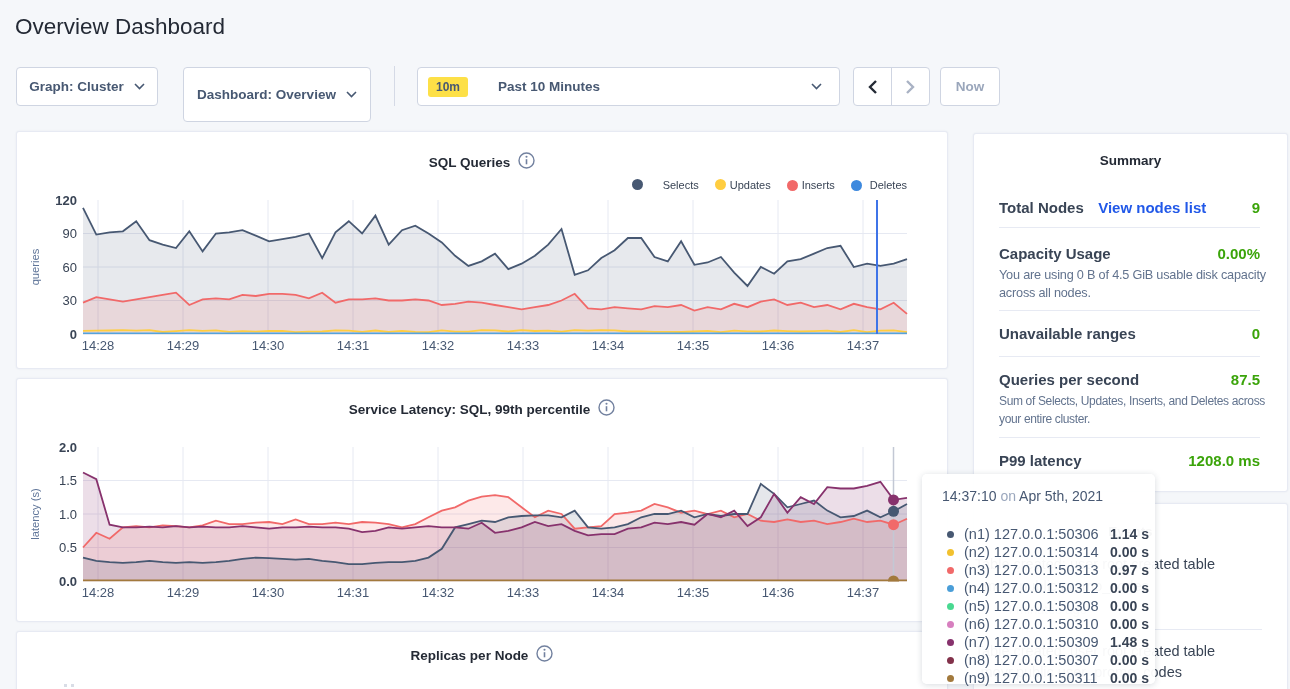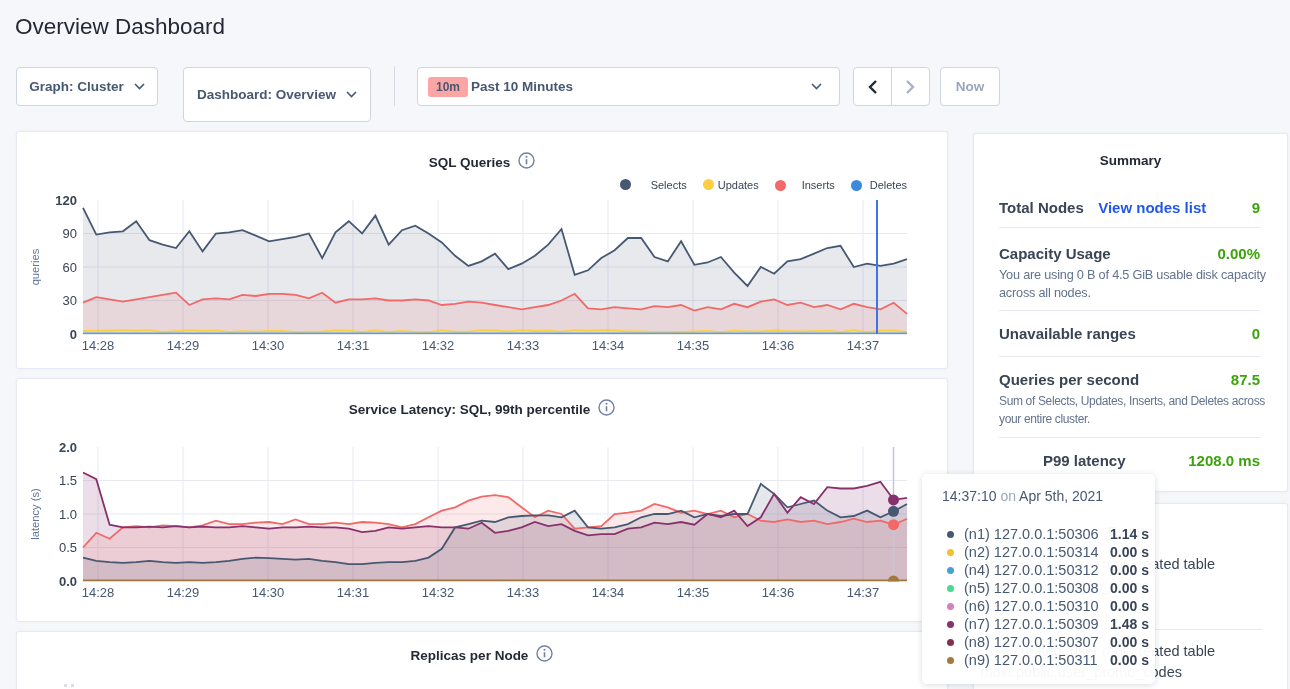--- a/index.html
+++ b/index.html
@@ -27,22 +27,22 @@
 <div style="position:absolute;left:15px;top:14px;font-size:22.5px;color:#242a35;">Overview Dashboard</div>
 
 <div class="btn" style="left:16px;top:67px;width:142px;height:39px;">Graph: Cluster<svg class="chev" width="11" height="7" viewBox="0 0 11 7">
       <path d="M1 1 L5.5 5.5 L10 1" fill="none" stroke="#475872" stroke-width="1.6"></path>
     </svg></div>
 <div class="btn" style="left:183px;top:67px;width:188px;height:55px;">Dashboard: Overview<svg class="chev" width="11" height="7" viewBox="0 0 11 7">
       <path d="M1 1 L5.5 5.5 L10 1" fill="none" stroke="#475872" stroke-width="1.6"></path>
     </svg></div>
 <div style="position:absolute;left:394px;top:66px;width:1px;height:40px;background:#d5dae6;"></div>
 <div class="btn" style="left:417px;top:67px;width:423px;height:39px;justify-content:flex-start;padding-left:10px;">
-  <span style="background:#fca5a5;border-radius:3px;font-size:12px;padding:3px 8px;color:#475872;">10m</span>
-  <span style="margin-left:3px;">Past 10 Minutes</span>
+  <span style="background:#fde047;border-radius:3px;font-size:12px;padding:3px 8px;color:#475872;">10m</span>
+  <span style="margin-left:30px;">Past 10 Minutes</span>
   <svg width="11" height="7" viewBox="0 0 11 7" style="position:absolute;right:17px;">
       <path d="M1 1 L5.5 5.5 L10 1" fill="none" stroke="#475872" stroke-width="1.6"></path>
     </svg>
 </div>
 <div class="btn" style="left:853px;top:67px;width:77px;height:39px;padding:0;">
   <span style="flex:1;display:flex;align-items:center;justify-content:center;border-right:1px solid #cfd5e2;height:100%;">
       <svg width="11" height="16" viewBox="0 0 11 16">
         <path d="M9 2 L3 8 L9 14" fill="none" stroke="#242a35" stroke-width="2.4"></path>
       </svg>
     </span>
@@ -62,21 +62,21 @@
       </svg></div>
   <div style="position:absolute;right:40px;top:47px;display:flex;align-items:center;gap:16px;">
       <span style="display:flex;align-items:flex-start;gap:20px;">
         <span style="width:11px;height:11px;border-radius:50%;background:#475872;display:inline-block;"></span>
         <span style="font-size:11px;color:#394455;">Selects</span>
       </span>
       <span style="display:flex;align-items:flex-start;gap:4px;">
         <span style="width:11px;height:11px;border-radius:50%;background:#ffcd40;display:inline-block;"></span>
         <span style="font-size:11px;color:#394455;">Updates</span>
       </span>
-      <span style="display:flex;align-items:center;gap:16px;">
+      <span style="display:flex;align-items:center;gap:4px;">
         <span style="width:11px;height:11px;border-radius:50%;background:#f16969;display:inline-block;"></span>
         <span style="font-size:11px;color:#394455;">Inserts</span>
       </span>
       <span style="display:flex;align-items:center;gap:8px;">
         <span style="width:11px;height:11px;border-radius:50%;background:#3d89de;display:inline-block;"></span>
         <span style="font-size:11px;color:#394455;">Deletes</span>
       </span>
     </div>
   <svg width="932" height="238" style="position:absolute;left:0;top:0;" font-family="Liberation Sans, sans-serif">
 <line x1="66.0" y1="168.5" x2="890.0" y2="168.5" stroke="#e6e9f2" stroke-width="1"></line>
@@ -193,21 +193,21 @@
     <span class="sval">9</span></div>
   <div class="sep" style="top:93px;"></div>
   <div class="srow" style="top:111px;"><span class="slabel">Capacity Usage</span><span class="sval">0.00%</span></div>
   <div class="ssub" style="top:132px;font-size:12.7px;">You are using 0 B of 4.5 GiB usable disk capacity<br>across all nodes.</div>
   <div class="sep" style="top:176px;"></div>
   <div class="srow" style="top:191px;"><span class="slabel">Unavailable ranges</span><span class="sval">0</span></div>
   <div class="sep" style="top:222px;"></div>
   <div class="srow" style="top:237px;"><span class="slabel">Queries per second</span><span class="sval">87.5</span></div>
   <div class="ssub" style="top:258px;font-size:12px;letter-spacing:-0.35px;">Sum of Selects, Updates, Inserts, and Deletes across<br>your entire cluster.</div>
   <div class="sep" style="top:303px;"></div>
-  <div class="srow" style="top:318px;margin-left:44px;"><span class="slabel">P99 latency</span><span class="sval">1208.0 ms</span></div>
+  <div class="srow" style="top:318px;"><span class="slabel">P99 latency</span><span class="sval">1208.0 ms</span></div>
 </div>
 
 <div class="card" style="left:973px;top:503px;width:315px;height:220px;">
   <div class="ctitle" style="top:20px;">Events</div>
   <div class="ev" style="top:52px;right:72px;">Table created: user root created table</div>
   <div class="ev" style="top:74px;right:138px;">movr.public.promo_codes</div>
   <div style="position:absolute;right:200px;top:98px;font-size:13px;color:#8e9cb3;">4 minutes ago</div>
   <div class="sep" style="top:125px;left:24px;right:25px;"></div>
   <div class="ev" style="top:139px;right:72px;">Table created: user root created table</div>
   <div class="ev" style="top:160px;right:105px;">movr.public.user_promo_codes</div>
@@ -221,20 +221,25 @@
       <span class="tdot" style="background:#475872;"></span>
       <span class="tname">(n1) 127.0.0.1:50306</span>
       <span class="tval">1.14 s</span>
     </div>
 <div class="trow">
       <span class="tdot" style="background:#f2c12e;"></span>
       <span class="tname">(n2) 127.0.0.1:50314</span>
       <span class="tval">0.00 s</span>
     </div>
 <div class="trow">
+      <span class="tdot" style="background:#f16969;"></span>
+      <span class="tname">(n3) 127.0.0.1:50313</span>
+      <span class="tval">0.97 s</span>
+    </div>
+<div class="trow">
       <span class="tdot" style="background:#4a9ed8;"></span>
       <span class="tname">(n4) 127.0.0.1:50312</span>
       <span class="tval">0.00 s</span>
     </div>
 <div class="trow">
       <span class="tdot" style="background:#49d991;"></span>
       <span class="tname">(n5) 127.0.0.1:50308</span>
       <span class="tval">0.00 s</span>
     </div>
 <div class="trow">

